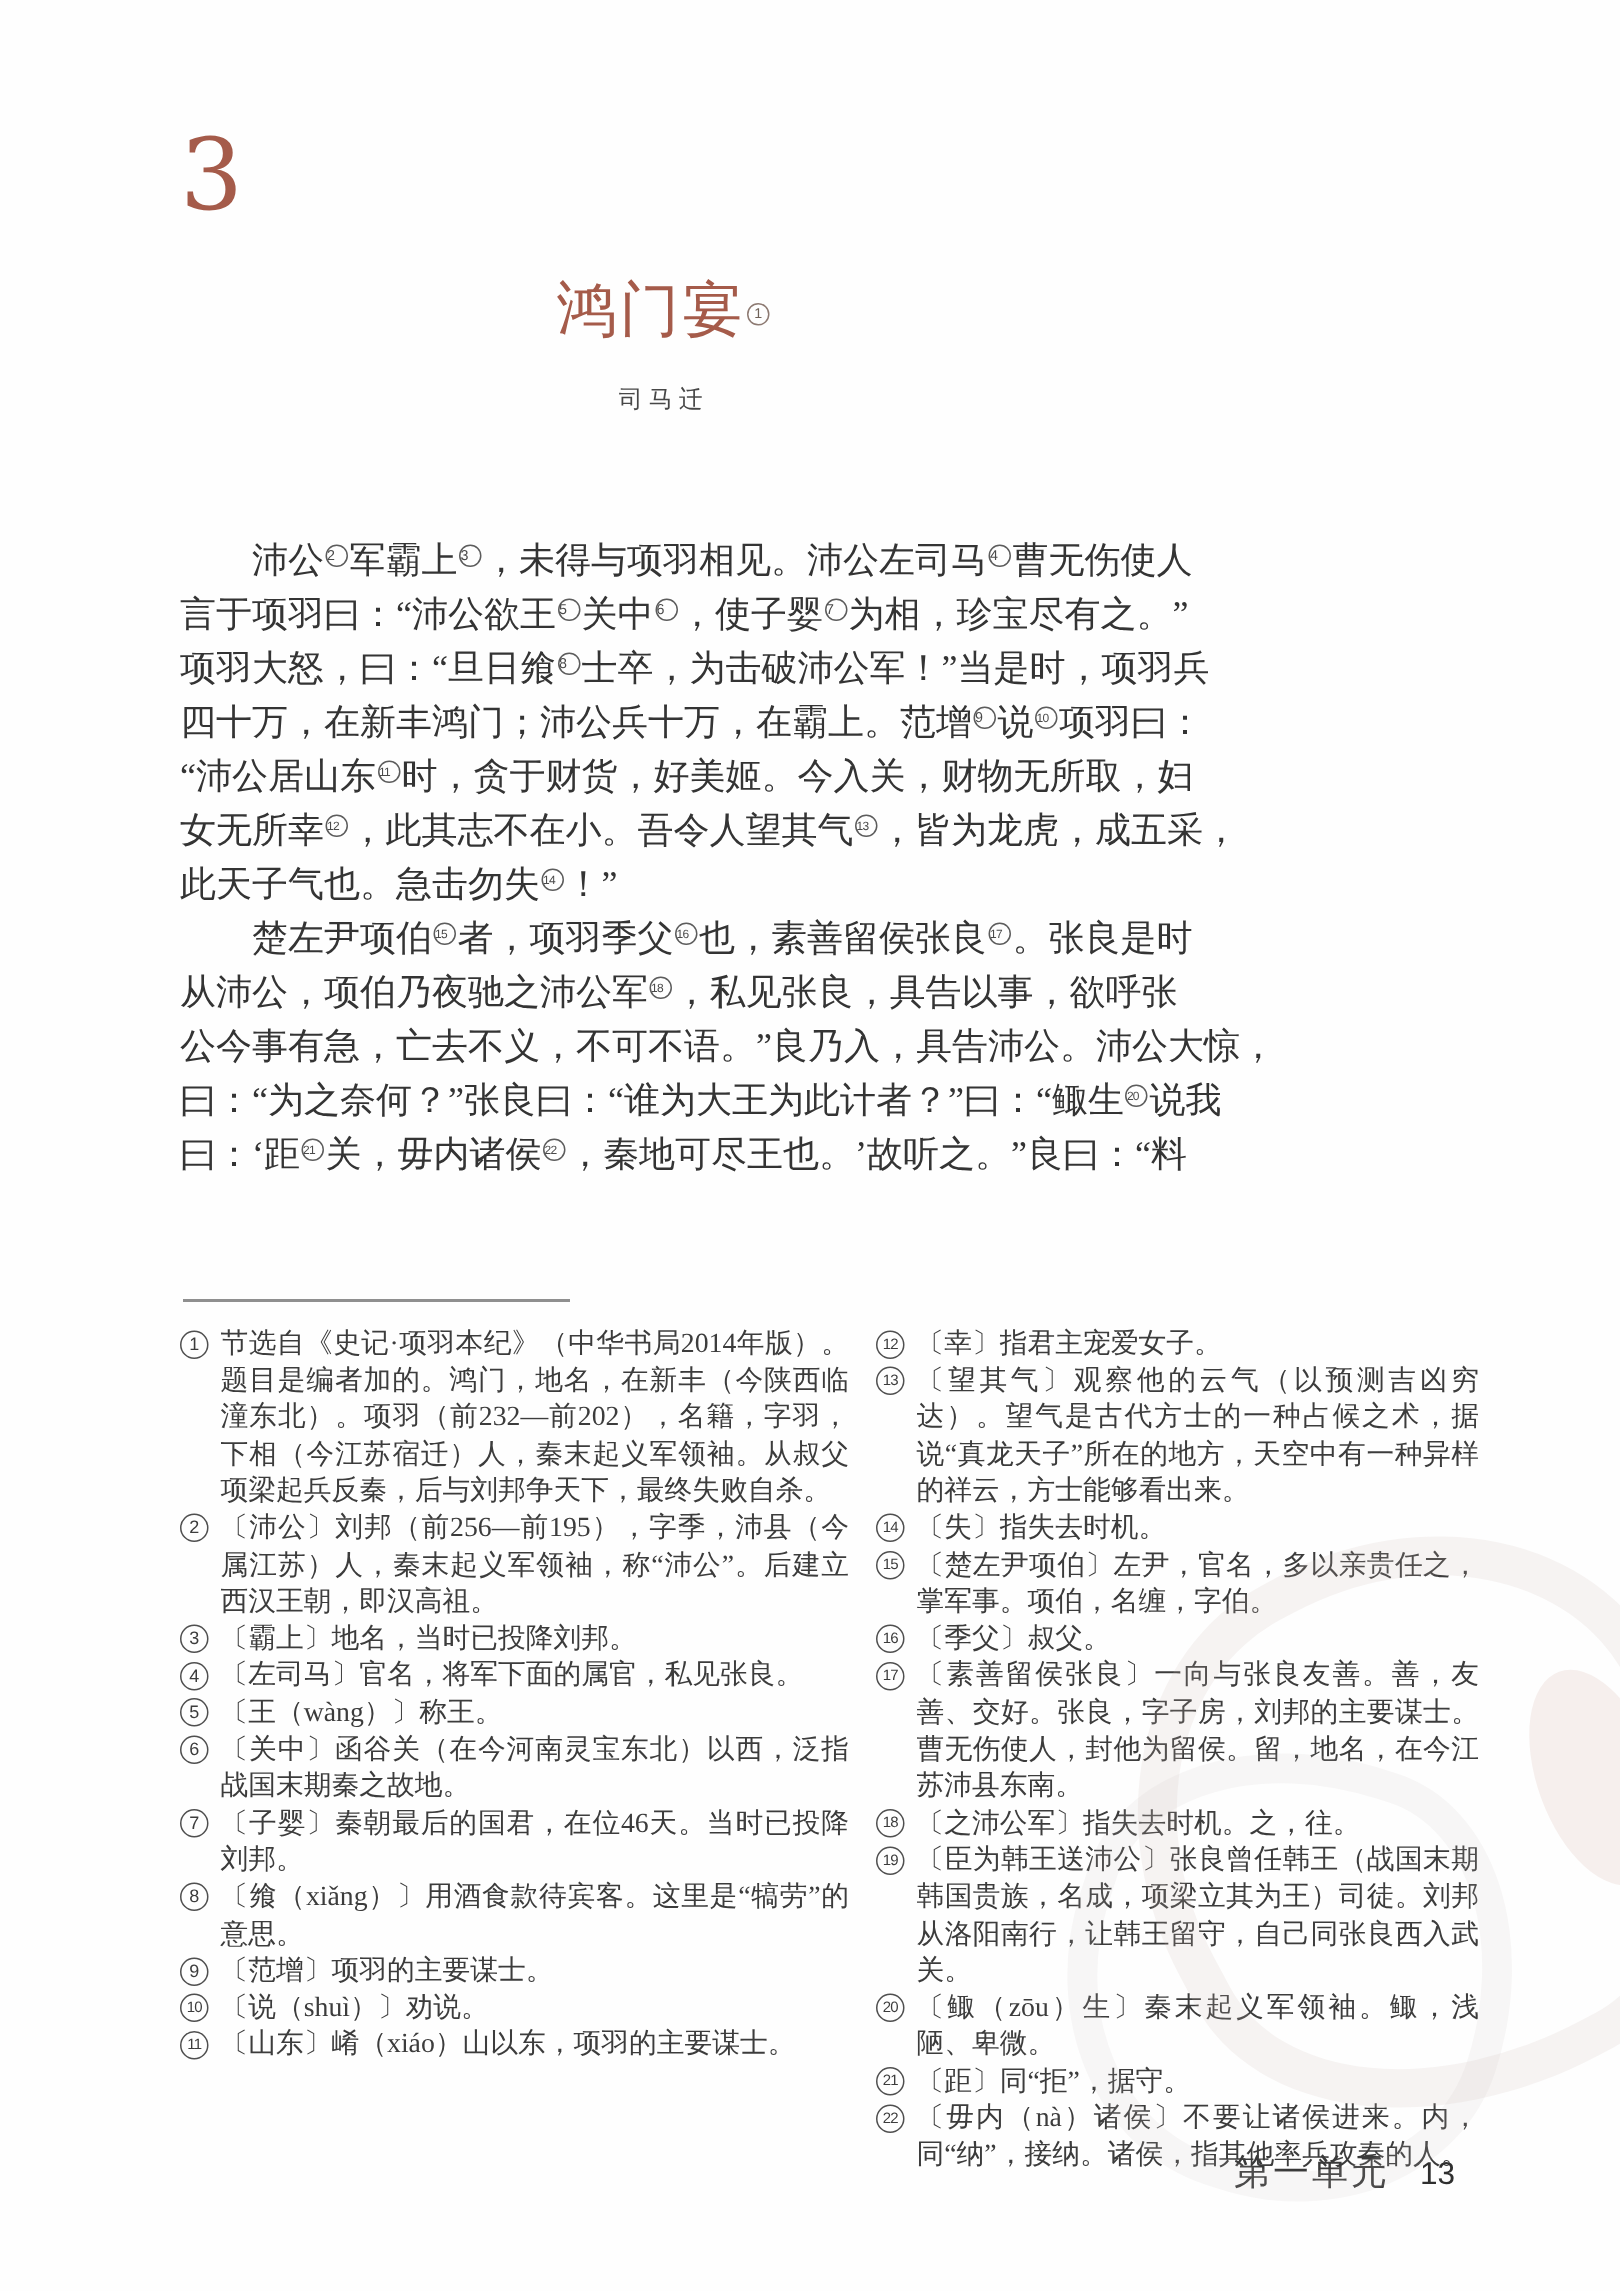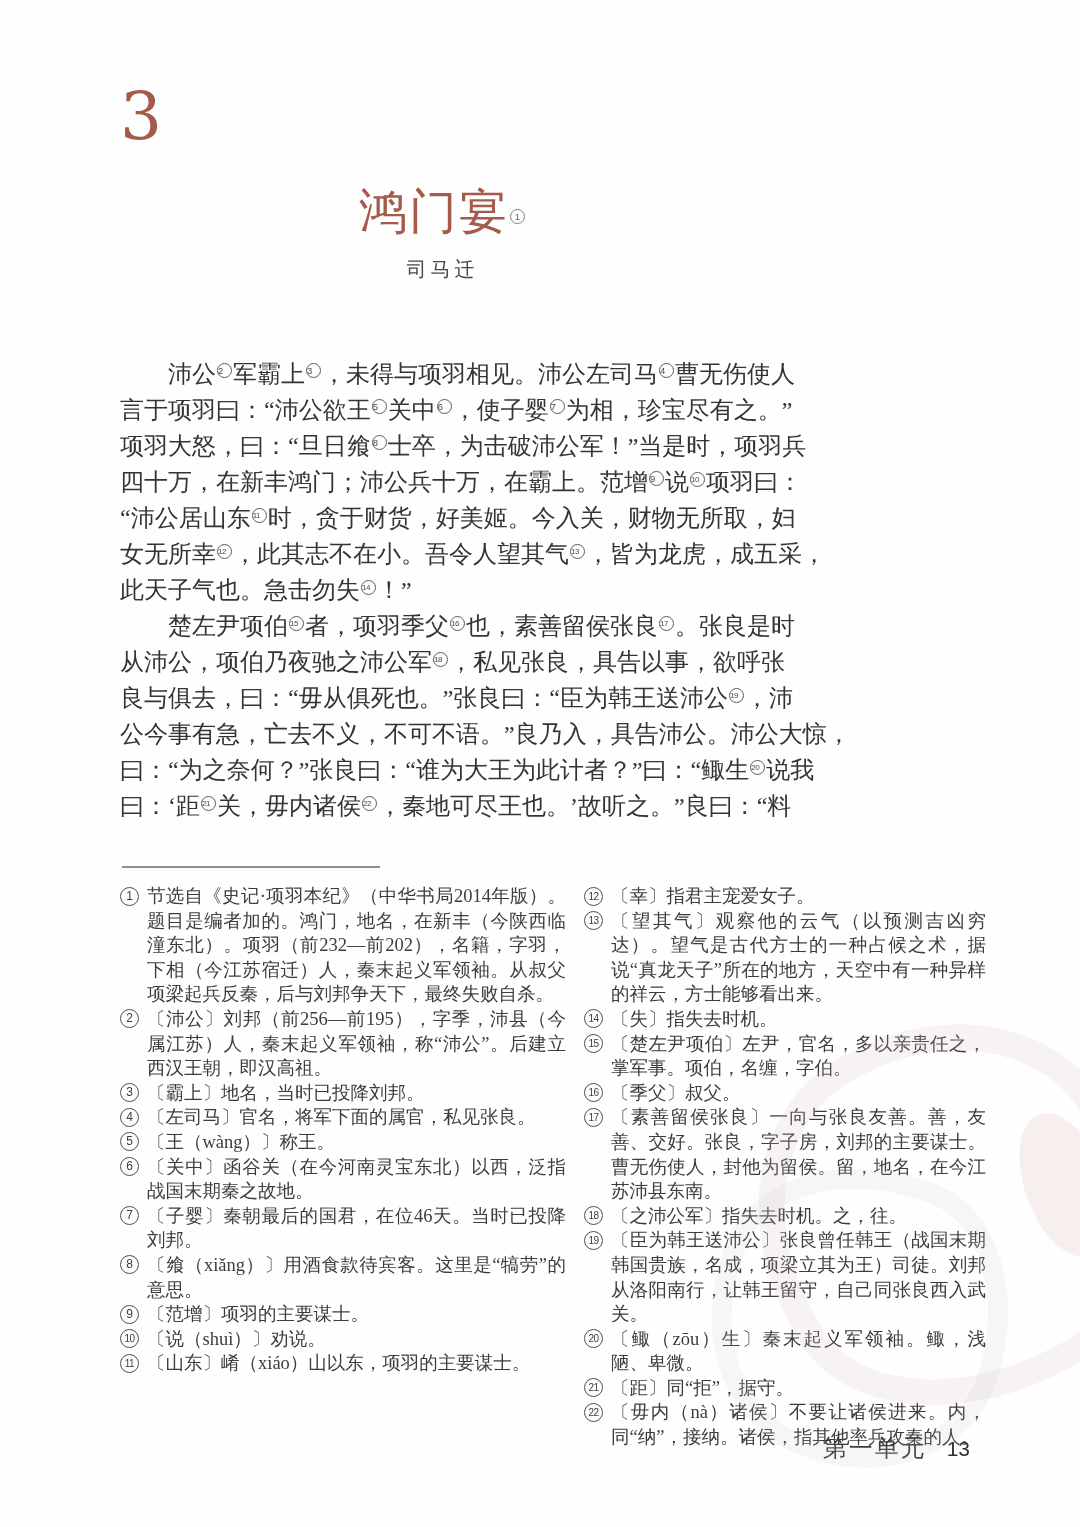--- a/index.html
+++ b/index.html
@@ -15,26 +15,26 @@
   
   .lesson-num{
     position:absolute;left:120px;top:84px;
     font-size:66px;line-height:1;
     color:var(--accent,#9c6156);
     font-family:"DejaVu Serif","Liberation Serif",serif;
   }
   
   .title-block{position:absolute;left:120px;top:183px;width:645px;text-align:center;}
   .page-title{
-    font-size:48px;line-height:1.2;letter-spacing:2px;
+    font-size:40px;line-height:1.2;letter-spacing:2px;
     color:var(--accent,#a55b4a);
   }
   .title-sup .ref{border-color:#8d7a72;color:#6f6158;}
   .author-block{position:absolute;left:120px;top:256px;width:645px;text-align:center;}
-  .author{font-size:20px;letter-spacing:4px;color:#474747;}
+  .author{font-size:16px;letter-spacing:4px;color:#474747;}
   
   .main-text{
     position:absolute;left:120px;top:356px;width:645px;
     font-size:24px;color:#343434;
   }
   .line{
     height:36px;line-height:36px;white-space:nowrap;
     text-align:justify;text-align-last:justify;
   }
   .line.indent{text-indent:48px;}
@@ -122,21 +122,20 @@
         <div class="line">言于项羽曰：“沛公欲王<span class="ref">5</span>关中<span class="ref">6</span>，使子婴<span class="ref">7</span>为相，珍宝尽有之。”</div>
         <div class="line">项羽大怒，曰：“旦日飨<span class="ref">8</span>士卒，为击破沛公军！”当是时，项羽兵</div>
         <div class="line">四十万，在新丰鸿门；沛公兵十万，在霸上。范增<span class="ref">9</span>说<span class="ref d2">10</span>项羽曰：</div>
         <div class="line">“沛公居山东<span class="ref d2">11</span>时，贪于财货，好美姬。今入关，财物无所取，妇</div>
         <div class="line">女无所幸<span class="ref d2">12</span>，此其志不在小。吾令人望其气<span class="ref d2">13</span>，皆为龙虎，成五采，</div>
         <div class="line last">此天子气也。急击勿失<span class="ref d2">14</span>！”</div>
       </div>
       <div class="para">
         <div class="line indent">楚左尹项伯<span class="ref d2">15</span>者，项羽季父<span class="ref d2">16</span>也，素善留侯张良<span class="ref d2">17</span>。张良是时</div>
         <div class="line">从沛公，项伯乃夜驰之沛公军<span class="ref d2">18</span>，私见张良，具告以事，欲呼张</div>
-        <div class="line">良与俱去，曰：“毋从俱死也。”张良曰：“臣为韩王送沛公<span class="ref d2">19</span>，沛</div>
         <div class="line">公今事有急，亡去不义，不可不语。”良乃入，具告沛公。沛公大惊，</div>
         <div class="line">曰：“为之奈何？”张良曰：“谁为大王为此计者？”曰：“鲰生<span class="ref d2">20</span>说我</div>
         <div class="line">曰：‘距<span class="ref d2">21</span>关，毋内诸侯<span class="ref d2">22</span>，秦地可尽王也。’故听之。”良曰：“料</div>
       </div>
     </div>
 
   <div class="fn-divider"></div>
 
   <div class="footnotes">
     <div class="fn-col left" id="fn-col-left">

